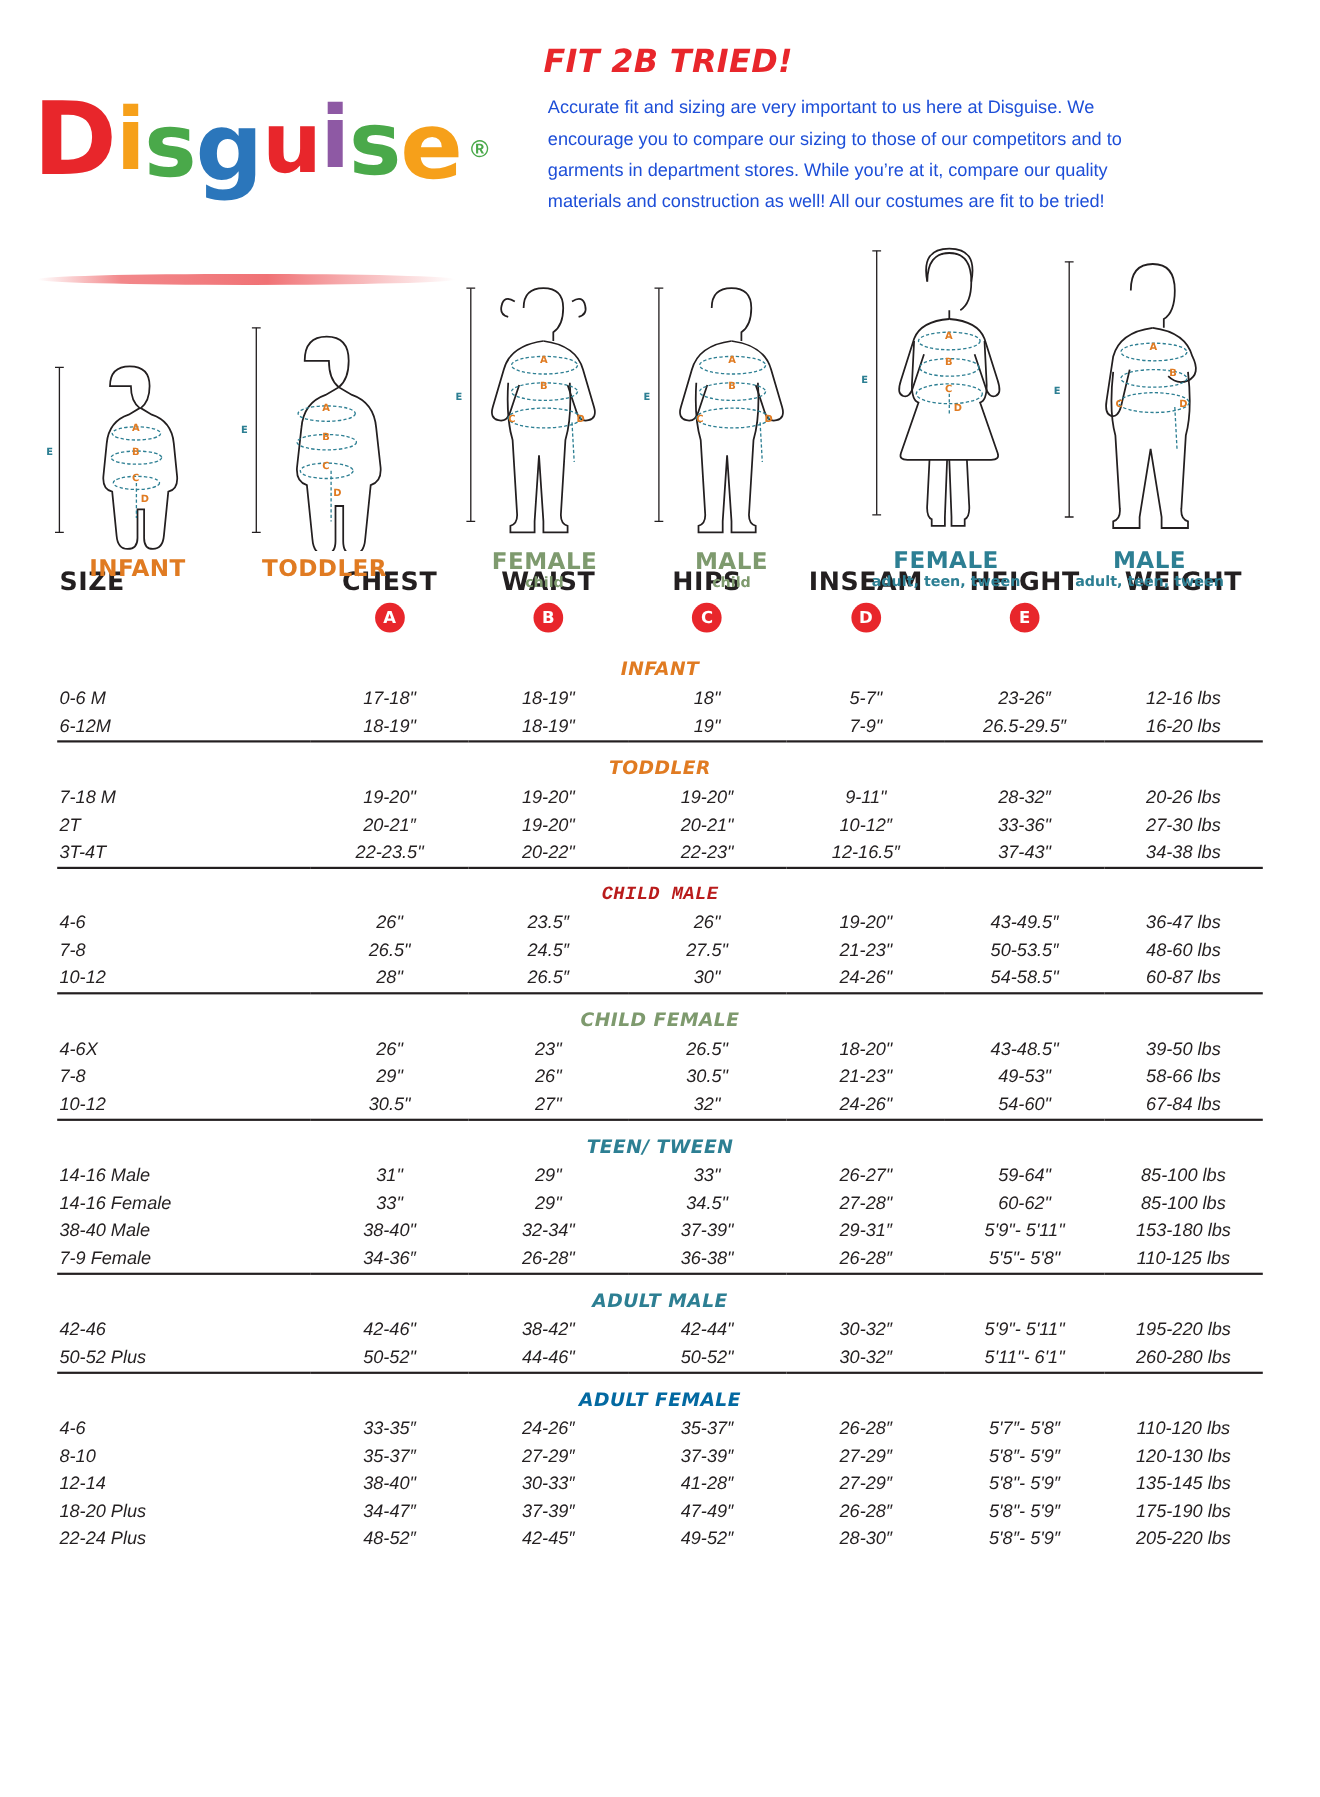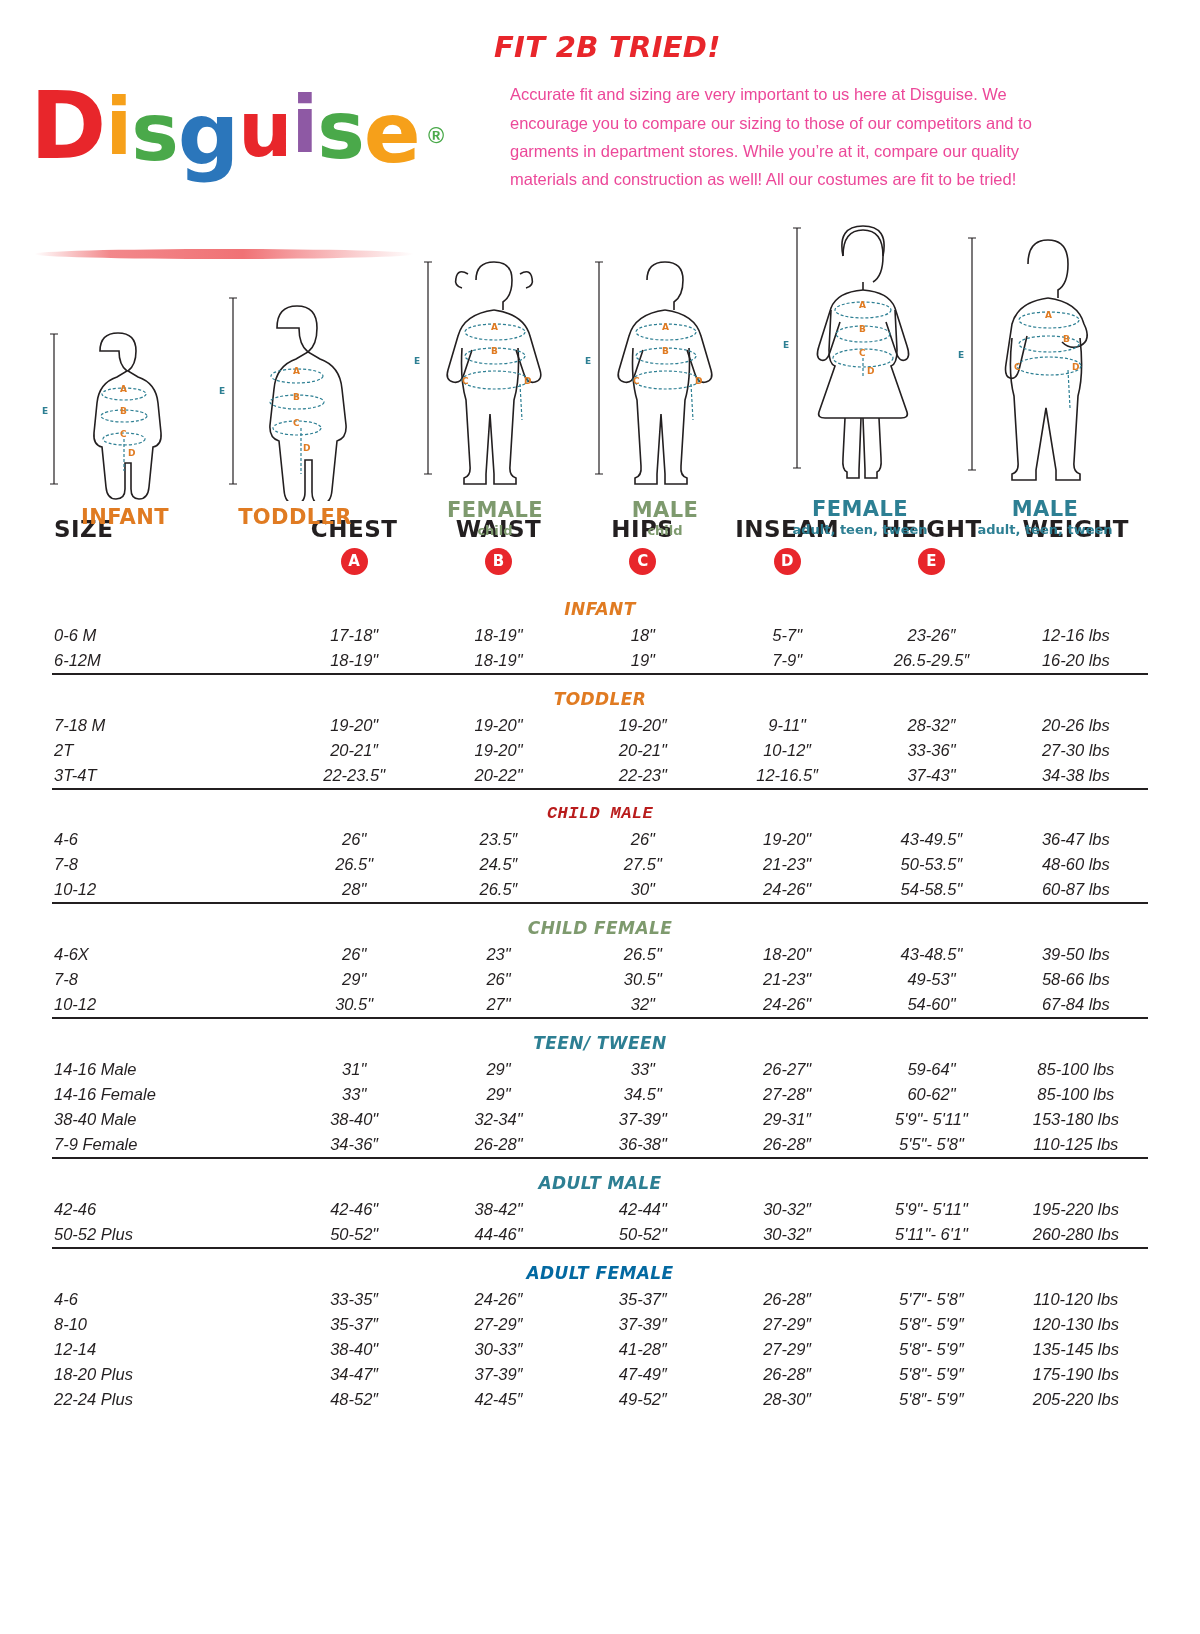--- a/index.html
+++ b/index.html
@@ -74,23 +74,23 @@
     font-weight: bold;
     font-style: italic;
     color: #e8262b;
     font-size: 29px;
     letter-spacing: 0.3px;
     margin: 0 0 12px 0;
   }
   .fit-body {
     font-size: 16.5px;
     line-height: 1.72;
-    color: #ec4899;
+    color: #1d4ed8;
     max-width: 560px;
-    margin: 16px;
+    margin: 4px;
   }
 
   
   .figures {
     position: relative;
     height: 300px;
     margin: 16px 0 0 0;
   }
   .fig {
     position: absolute;

